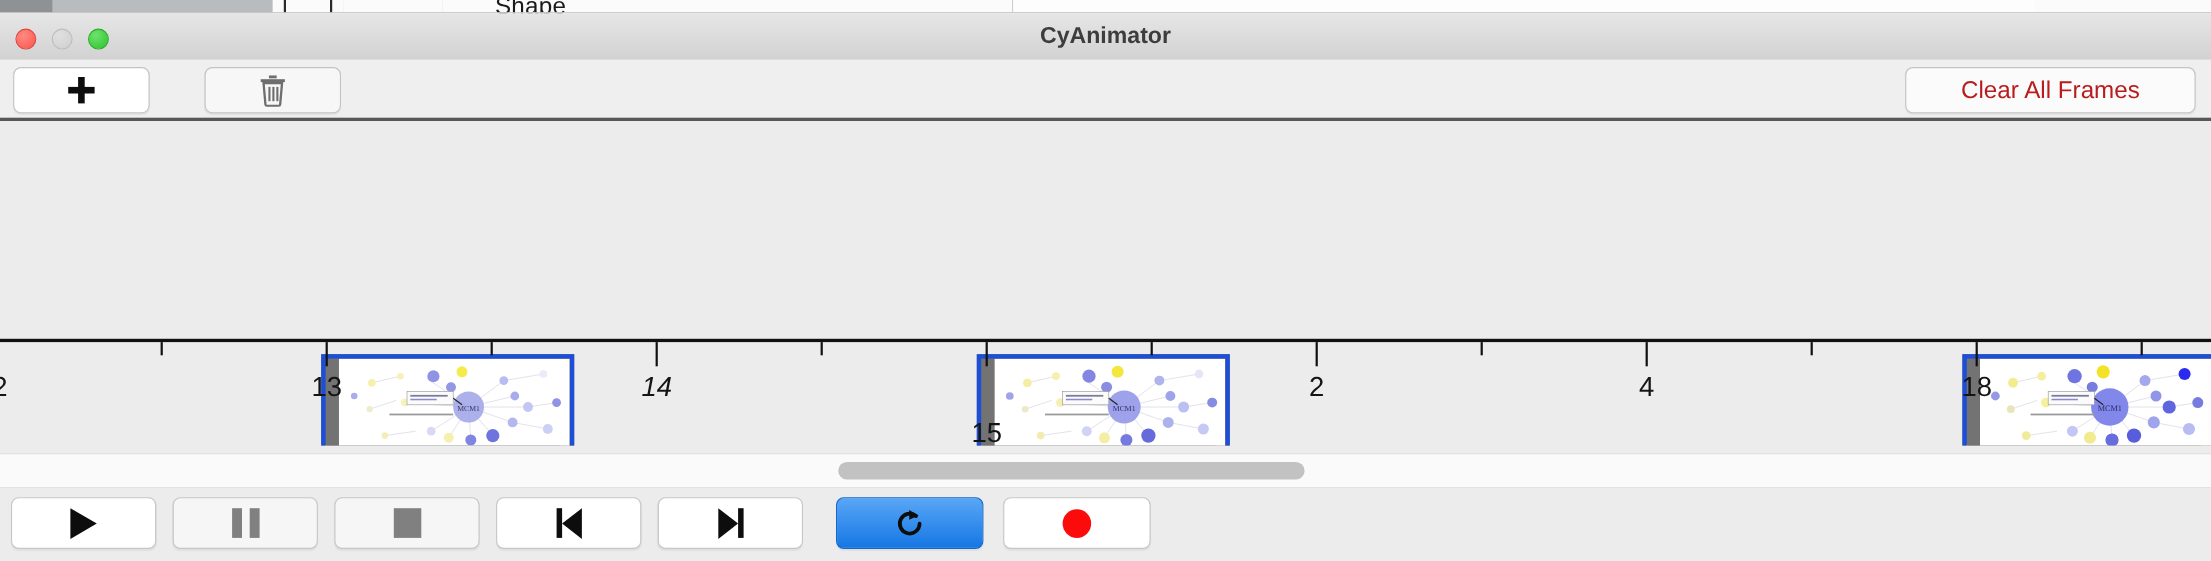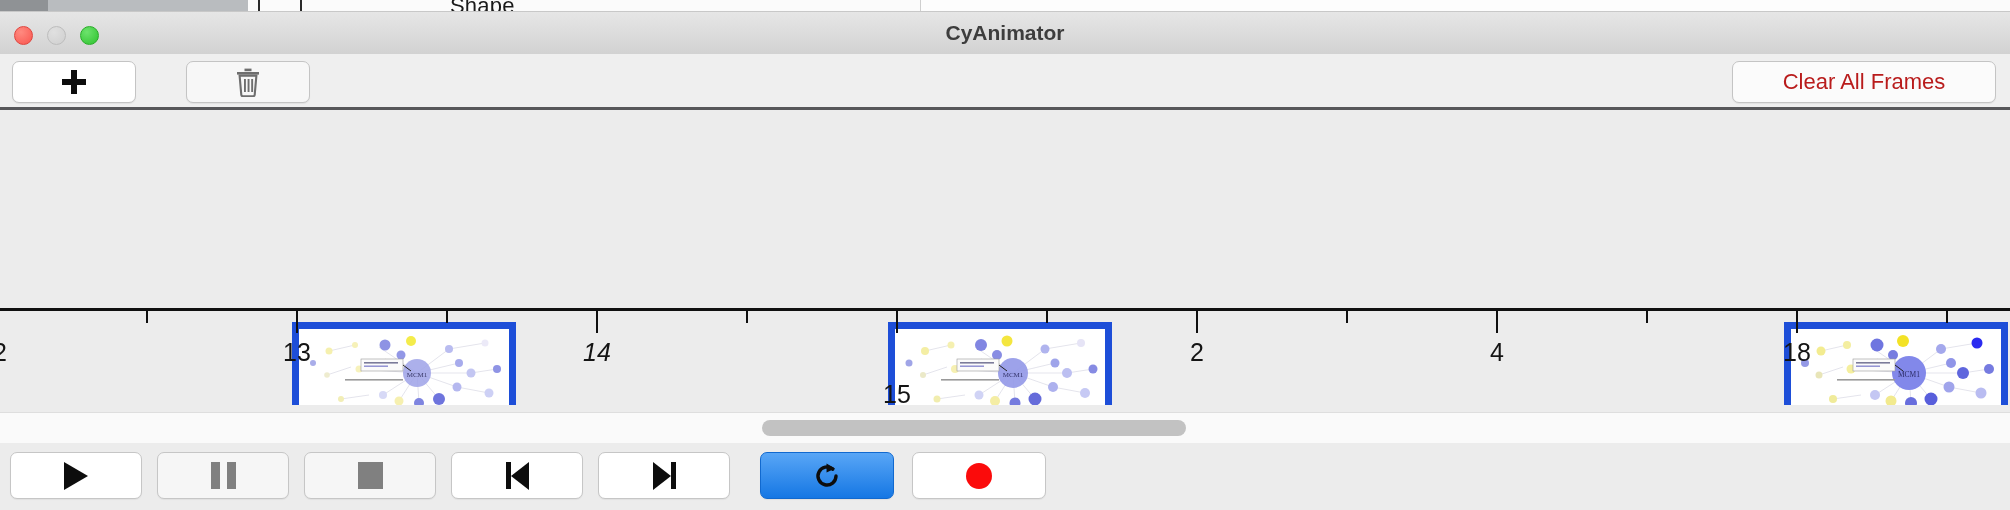--- a/index.html
+++ b/index.html
@@ -59,21 +59,21 @@
   .plus:after{left:0;top:9px;width:24px;height:6px;}
   .sep-dark{position:absolute;left:0;top:107px;width:2010px;height:3px;background:#57575a;}
 
   
   .frames{
     position:absolute;left:0;top:110px;width:2010px;height:295px;
     background:#ececec;overflow:hidden;
   }
   .thumb{position:absolute;top:212px;width:215px;height:92px;}
   .thumb .shadow{position:absolute;left:5px;top:5px;width:212px;height:89px;background:#8a8a8a;}
-  .thumb .paper{position:absolute;left:0;top:0;width:210px;height:87px;background:#737373;border:7px solid #1d4ed8;overflow:hidden;}
+  .thumb .paper{position:absolute;left:0;top:0;width:210px;height:87px;background:#737373;border:4px solid #1d4ed8;overflow:hidden;padding-left:12px;}
   .thumb svg{display:block;}
 
   
   .axis-line{position:absolute;left:0;top:308px;width:2010px;height:3px;background:#101010;}
   .tick{position:absolute;top:311px;width:2px;background:#101010;}
   .tick.major{height:22px;}
   .tick.minor{height:12px;}
   .ticklabel{position:absolute;top:338px;font-size:25px;color:#141414;text-align:center;}
   .axistitle{position:absolute;top:378px;width:2010px;text-align:center;font-size:23px;color:#181818;}
 

